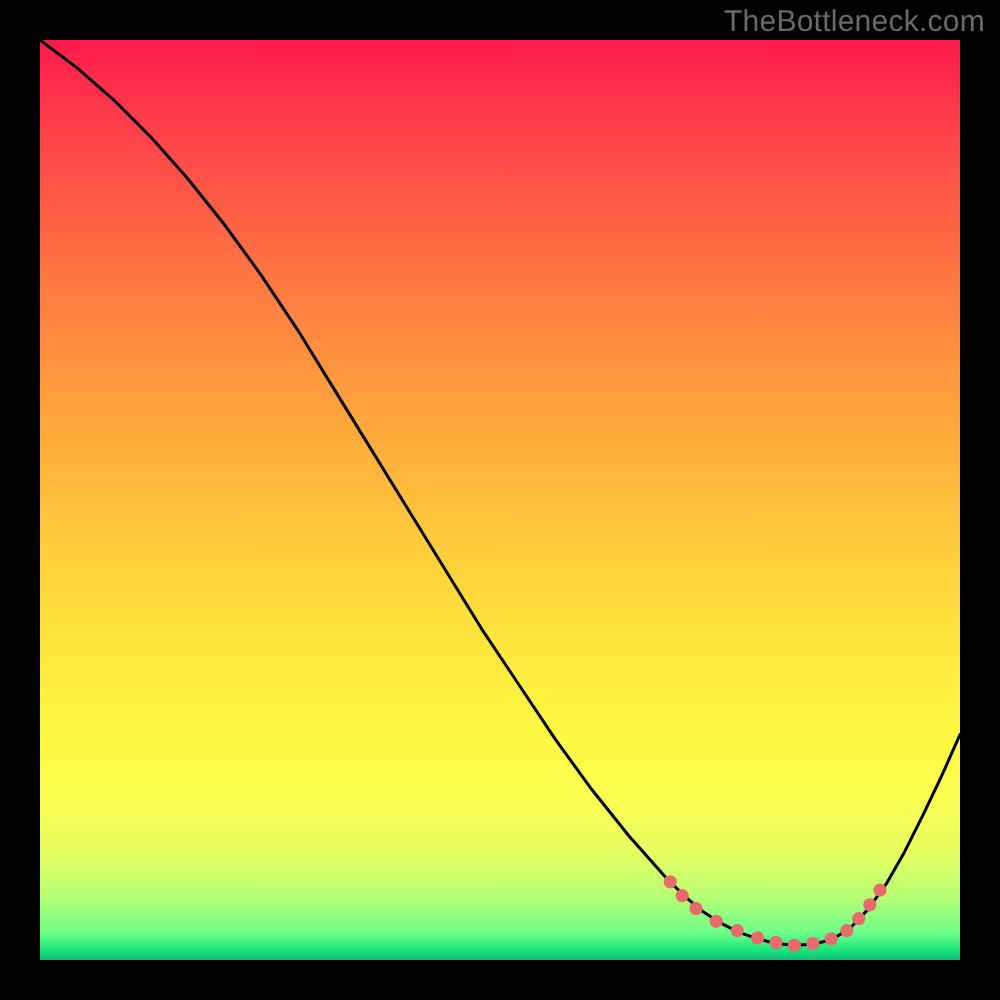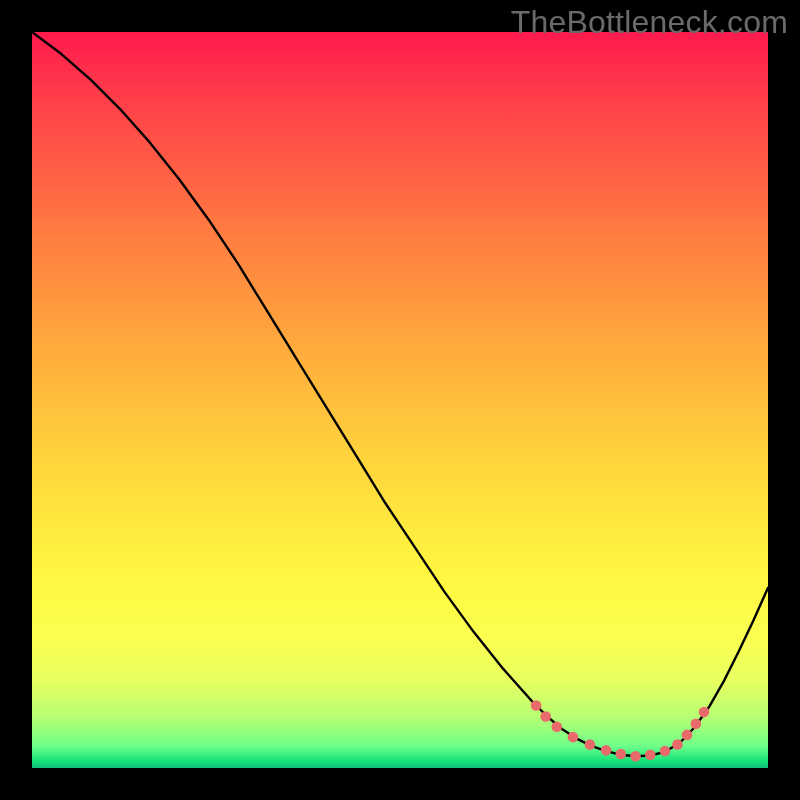--- a/index.html
+++ b/index.html
@@ -15,21 +15,21 @@
     position: relative;
     width: 800px;
     height: 800px;
     background: #000;
   }
   .watermark {
     position: absolute;
     top: 4px;
     right: 12px;
     color: #6a6a6a;
-    font-size: 32px;
+    font-size: 24px;
     font-weight: 500;
     letter-spacing: 0.2px;
     z-index: 20;
   }
   .plot-area {
     position: absolute;
     left: 32px;
     top: 32px;
     width: 736px;
     height: 736px;

